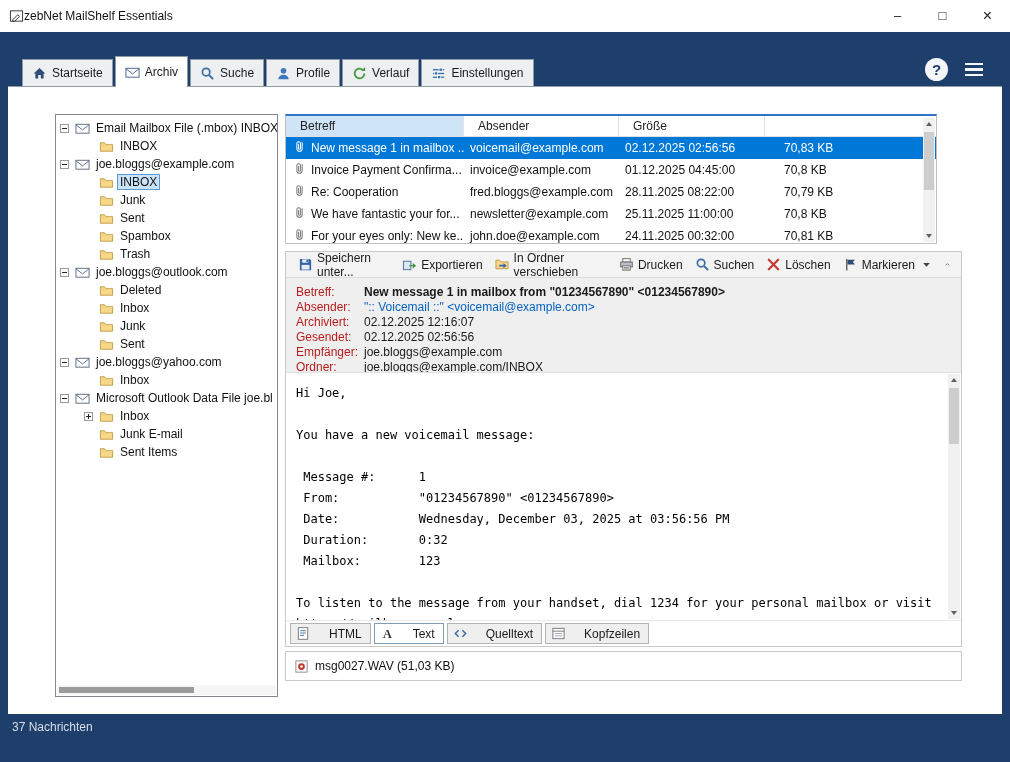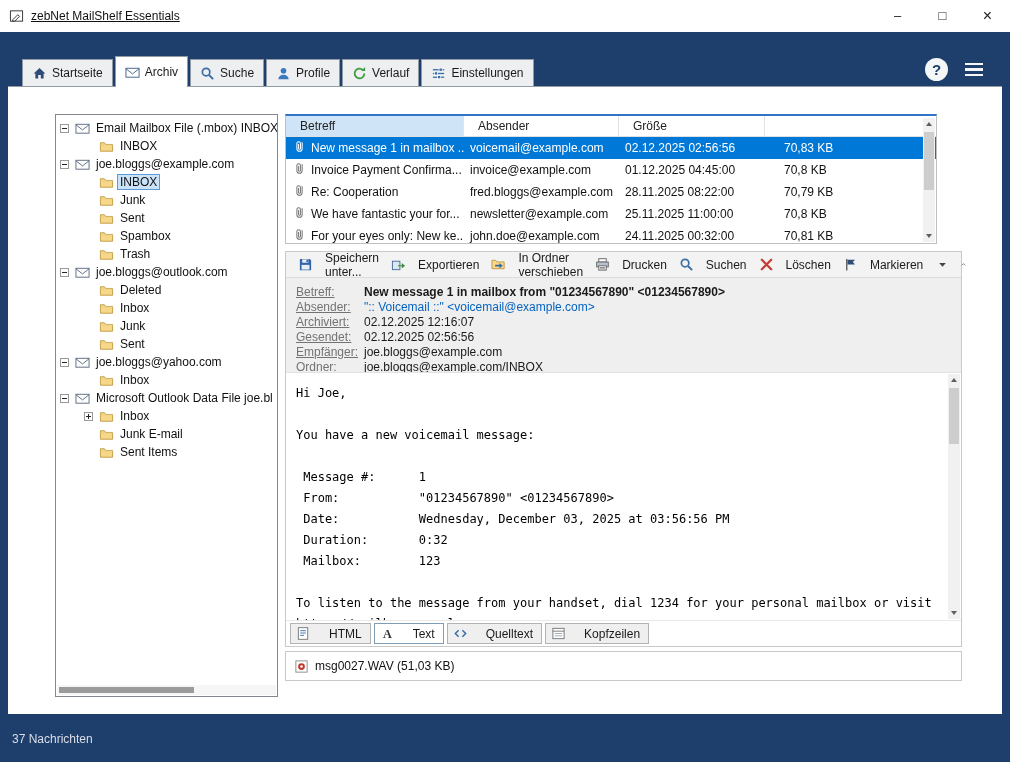--- a/index.html
+++ b/index.html
@@ -4,21 +4,21 @@
 <style>
   * { margin:0; padding:0; box-sizing:border-box; }
   html,body { background:#444; }
   body { font-family:"Liberation Sans", sans-serif; cursor:default; }
   .window { position:relative; width:1010px; height:762px; background:#1e3f6b; overflow:hidden; }
 
   
   .titlebar { position:absolute; left:0; top:0; width:1010px; height:32px; background:#ffffff;
               display:flex; align-items:center; padding-left:9px; }
   .titlebar .icon svg { width:16px; height:16px; }
-  .title-text { font-size:12px; color:#111; margin-left:7px; flex:1;text-decoration:underline; }
+  .title-text { font-size:12px; color:#111; flex:1; }
   .win-controls { display:flex; height:32px; }
   .win-btn { width:45px; height:32px; text-align:center; line-height:32px; font-size:13px; color:#222; }
   .win-btn.close { font-size:16px; }
 
   
   .tabstrip { position:absolute; left:8px; top:55px; width:994px; height:31px; display:flex;
               align-items:flex-end; padding-left:14px; z-index:2; }
   .tab { height:27px; display:flex; align-items:center; gap:5px; padding:0 9px; background:#edeff1;
          border:1px solid #8f9aa6; border-bottom:none; font-size:12px; color:#1a1a1a; margin-right:2px; }
   .tab.active { height:31px; background:#ffffff; margin-bottom:-1px; z-index:3; }
@@ -68,26 +68,26 @@
   .arr-up { border-left:3.5px solid transparent; border-right:3.5px solid transparent; border-bottom:4.5px solid #5f5f5f; }
   .arr-dn { border-left:3.5px solid transparent; border-right:3.5px solid transparent; border-top:4.5px solid #5f5f5f; }
   .vs-btn.dn { position:absolute; bottom:0; left:0; right:0; }
   .vs-thumb { position:absolute; left:1px; right:1px; background:#cdcdcd; }
 
   
   .preview { position:absolute; left:277px; top:164px; width:677px; height:396px;
              border:1px solid #c9c9c9; display:flex; flex-direction:column; background:#fff; }
   .toolbar { height:26px; background:#f3f3f3; border-bottom:1px solid #dcdcdc; display:flex;
              align-items:center; padding:0 6px; flex:none; }
-  .tbtn { display:flex; align-items:center; gap:12px; font-size:12px; color:#1a1a1a; padding:2px 6px; }
+  .tbtn { display:flex; align-items:center; gap:4px; font-size:12px; color:#1a1a1a; padding:2px 6px; }
   .collapse-btn { margin-left:auto; padding:2px 4px; }
 
   .details { height:94px; background:#efefef; padding:7px 0 0 10px; flex:none; overflow:hidden; }
   .drow { display:flex; line-height:15px; font-size:12px; }
-  .dlabel { width:68px; flex:none; color:#737373;text-decoration:underline; }
+  .dlabel { width:68px; flex:none; color:#b91c1c; }
   .dvalue { color:#1a1a1a; white-space:nowrap; }
   .dvalue.bold { font-weight:bold; }
   .dvalue.link { color:#0563c1; }
 
   .body-view { flex:1; position:relative; background:#fff; border-top:1px solid #e2e2e2; overflow:hidden; }
   .body-text { font-family:"DejaVu Sans Mono", monospace; font-size:12px; line-height:21px;
                color:#000; padding:10px 20px 10px 10px; white-space:pre; }
 
   .view-tabs { height:26px; background:#fff; display:flex; align-items:center; gap:3px;
                padding-left:4px; flex:none; border-top:1px solid #e8e8e8; }
@@ -95,21 +95,21 @@
           border:1px solid #b3b3b3; background:#efefef; padding:2px 8px 2px 5px; height:21px; }
   .vtab.active { background:#ffffff; border-color:#7f9db9; }
 
   
   .attachment-bar { position:absolute; left:277px; top:564px; width:677px; height:30px; background:#fff;
                     border:1px solid #c9c9c9; display:flex; align-items:center; padding-left:8px; }
   .attach-item { display:flex; align-items:center; gap:6px; font-size:12px; color:#111; }
 
   
   .statusbar { position:absolute; left:0; top:714px; width:890px; height:48px; background:#1e3f6b;
-               color:#d9dee8; font-size:12px; padding:18px 0 0 12px; }
+               color:#d9dee8; font-size:12px; padding:6px 0 0 12px; }
 
   .icon { display:inline-flex; width:15px; height:15px; align-items:center; justify-content:center; flex:none; }
   .icon svg { width:15px; height:15px; display:block; }
 </style>
 </head>
 <body>
 
 <div class="window">
 
   <div class="titlebar">

